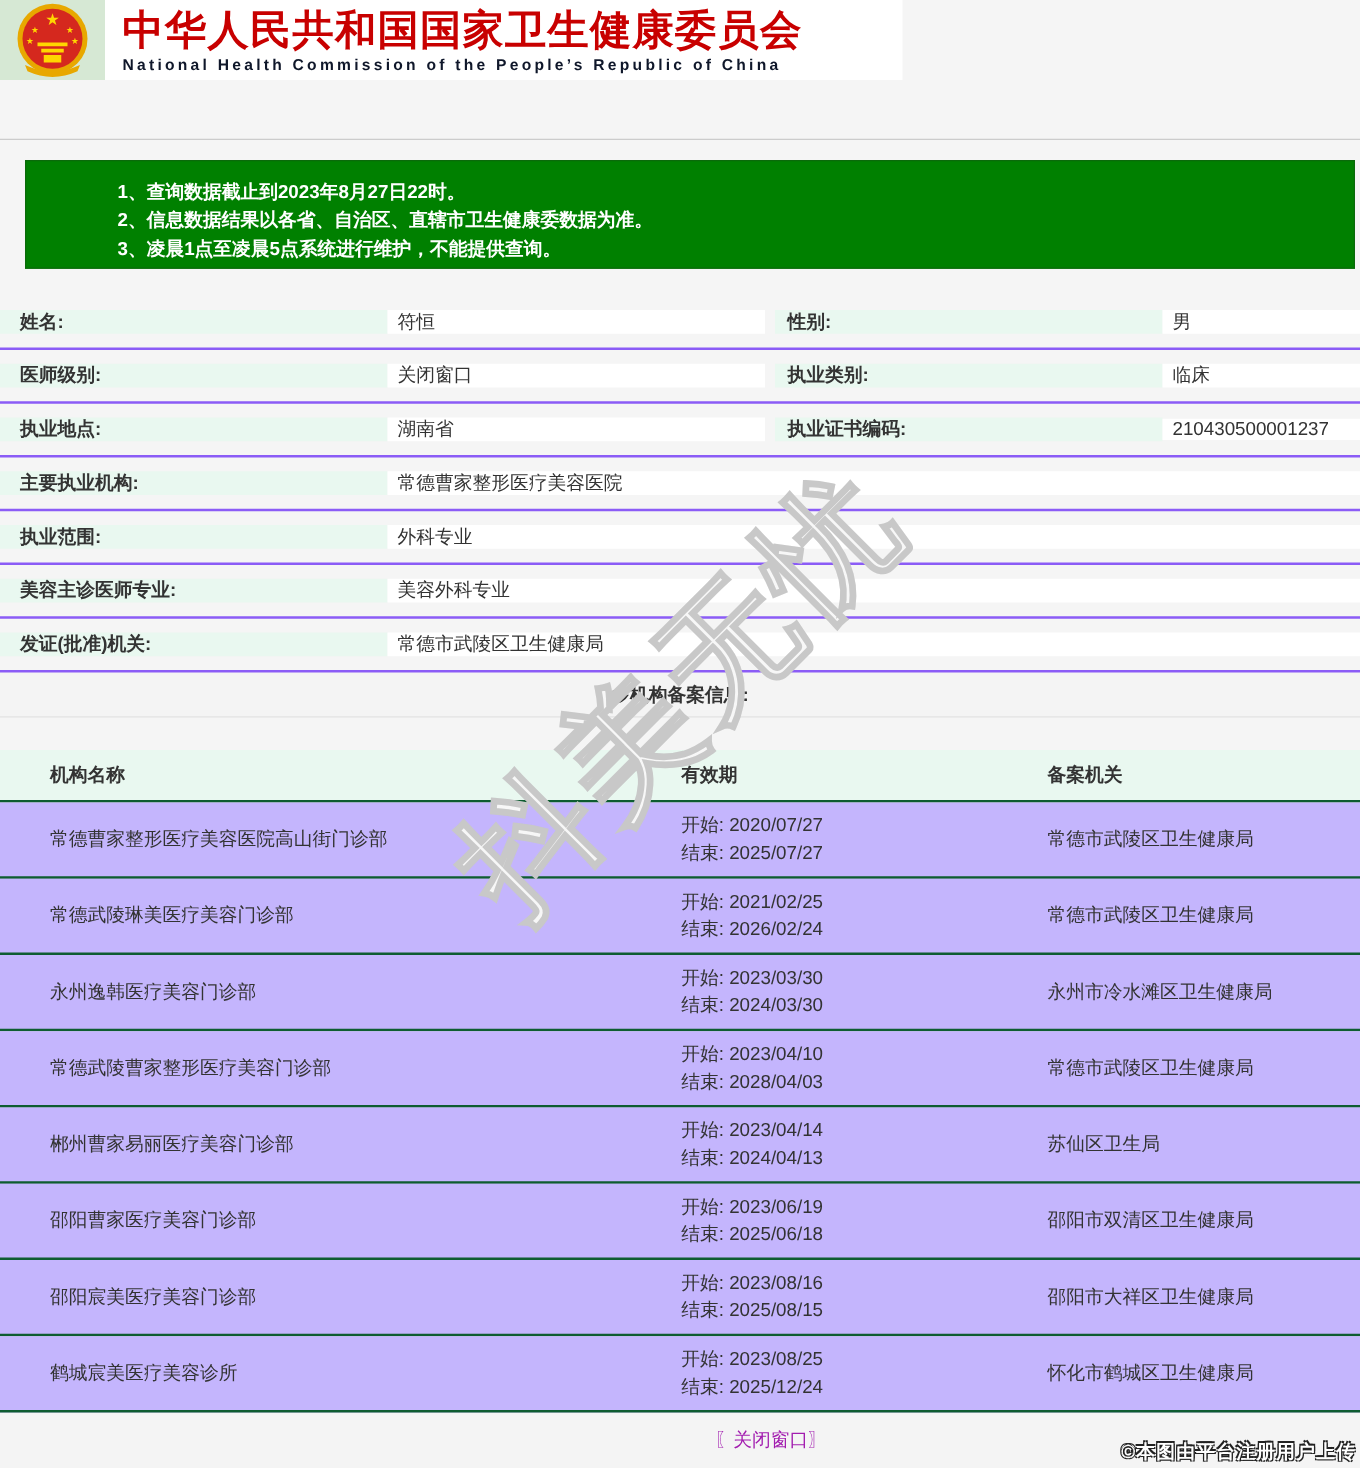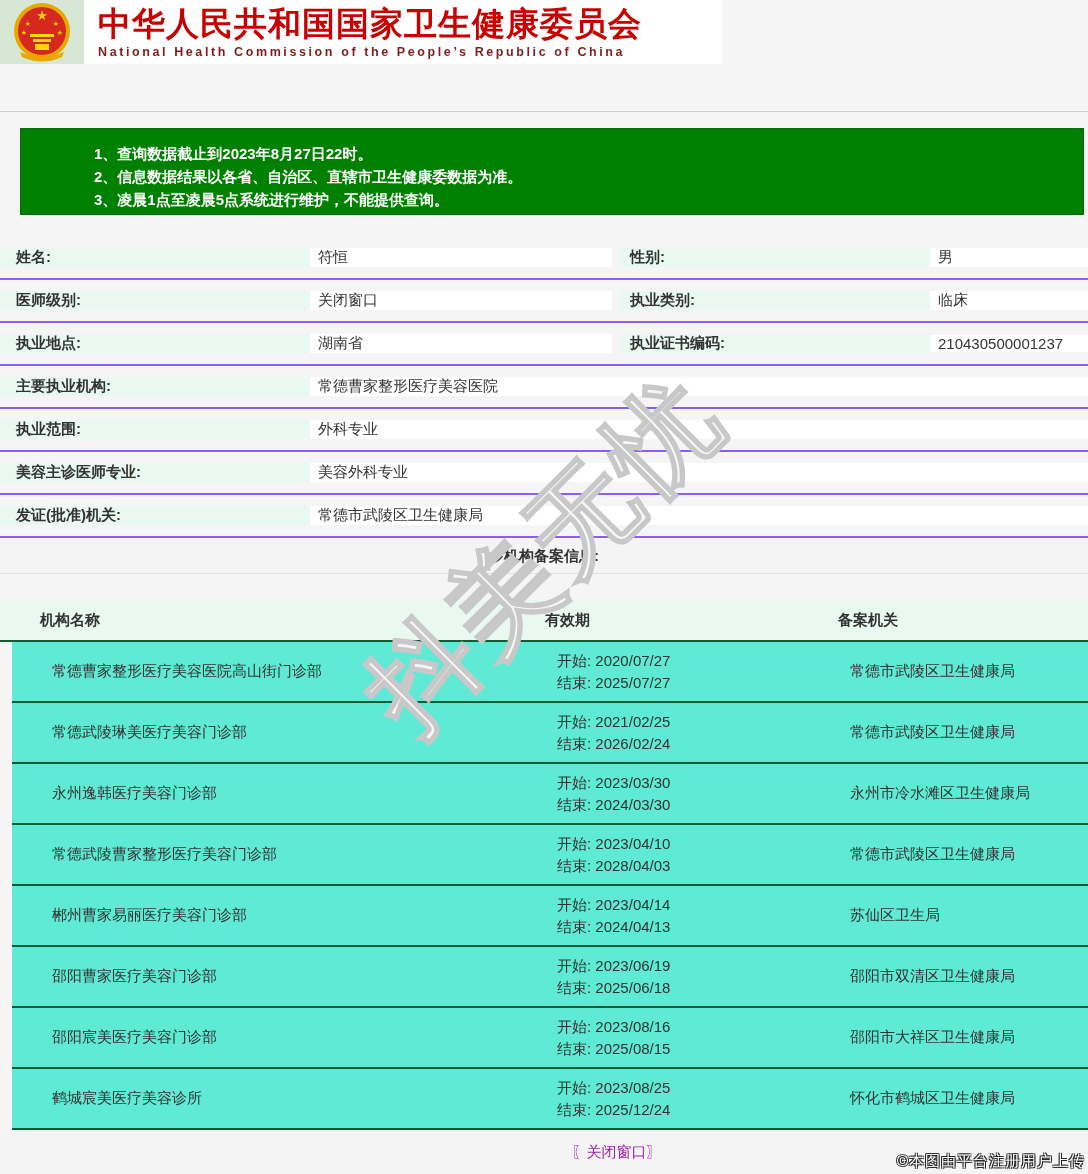--- a/index.html
+++ b/index.html
@@ -19,21 +19,21 @@
   .logo-box{
     width:84px;height:64px;background:#d6e8d4;
     display:flex;align-items:center;justify-content:center;flex:0 0 auto;
   }
   .titles{display:flex;flex-direction:column;justify-content:center;}
   .title-cn{
     color:#c80000;font-weight:bold;font-size:33px;line-height:36px;
     letter-spacing:1px;white-space:nowrap;
   }
   .title-en{
-    color:#7f1d1d;font-weight:bold;font-size:12.5px;letter-spacing:2.6px;
+    color:#0f172a;font-weight:bold;font-size:12.5px;letter-spacing:2.6px;
     margin-top:3px;white-space:nowrap;
   }
   .top-divider{
     position:absolute;left:0;top:111px;width:1088px;height:1px;background:#cccccc;
   }
   
   .notice-box{
     position:absolute;left:20px;top:128px;width:1064px;height:87px;
     background:#008000;border:1px solid #0a6a0a;box-sizing:border-box;
     color:#ffffff;font-size:15px;font-weight:bold;
@@ -69,22 +69,22 @@
     font-size:15px;font-weight:bold;color:#333;
     box-sizing:border-box;
   }
   
   .org-table{position:absolute;left:0;top:600px;width:1088px;}
   .org-header{
     display:flex;height:40px;background:#e9f8f0;border-bottom:2px solid #0e5c31;
     font-weight:bold;font-size:15px;align-items:center;color:#333;
   }
   .org-row{
-    display:flex;height:59px;background:#5eead4;border-bottom:2px solid #0e5c31;
-    font-size:15px;align-items:center;margin-left:12px;
+    display:flex;height:59px;background:#c4b5fd;border-bottom:2px solid #0e5c31;
+    font-size:15px;align-items:center;
   }
   .col-name{width:496px;padding-left:40px;flex:0 0 auto;box-sizing:content-box;}
   .col-validity{width:302px;flex:0 0 auto;padding-left:9px;box-sizing:border-box;}
   .col-agency{flex:1;}
   .validity-lines{line-height:22px;}
   
   .footer-band{
     position:absolute;left:0;top:1131px;width:1088px;height:43px;background:#f4f4f4;
     display:flex;align-items:center;justify-content:center;
     padding-left:145px;box-sizing:border-box;
@@ -96,21 +96,21 @@
     display:flex;align-items:center;justify-content:center;
     transform:rotate(-45deg);
     font-size:106px;font-weight:bold;letter-spacing:6px;white-space:nowrap;
     color:rgba(255,255,255,0.88);
     -webkit-text-stroke:2px #c8c8c8;
     text-shadow:0 0 1px #bbbbbb;
     pointer-events:none;z-index:50;
   }
   .photo-credit{
     position:absolute;right:3px;bottom:3px;z-index:60;
-    font-size:15px;font-weight:normal;color:#ffffff;letter-spacing:1px;
+    font-size:15px;font-weight:bold;color:#ffffff;letter-spacing:1px;
     text-shadow:-1px -1px 0 #222,1px -1px 0 #222,-1px 1px 0 #222,1px 1px 0 #222;
     pointer-events:none;
   }
   
   .emblem-svg{display:block;}
 </style>
 </head>
 <body>
 
 <div class="site-header">

